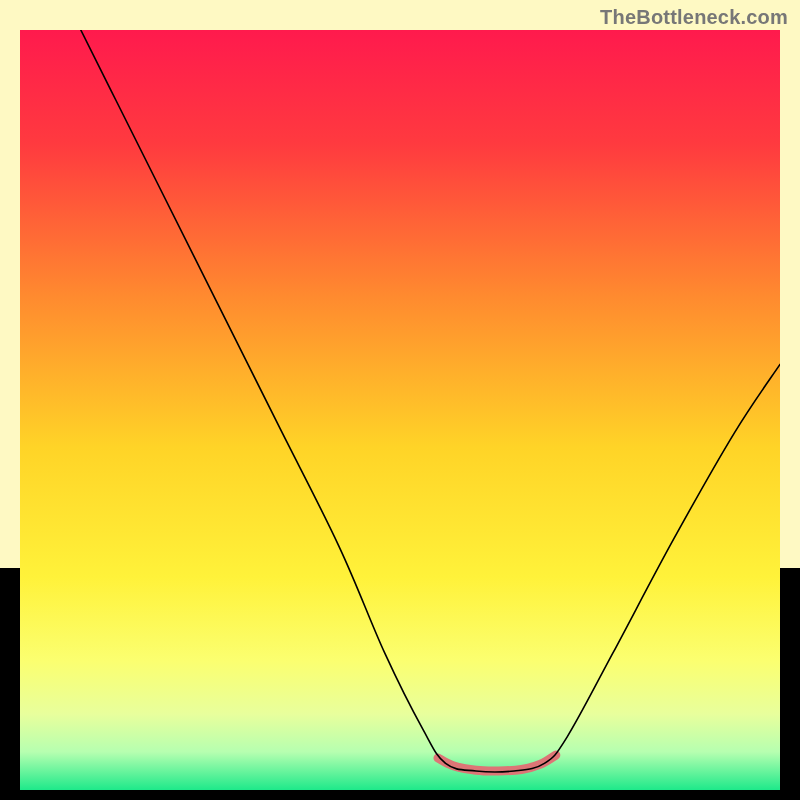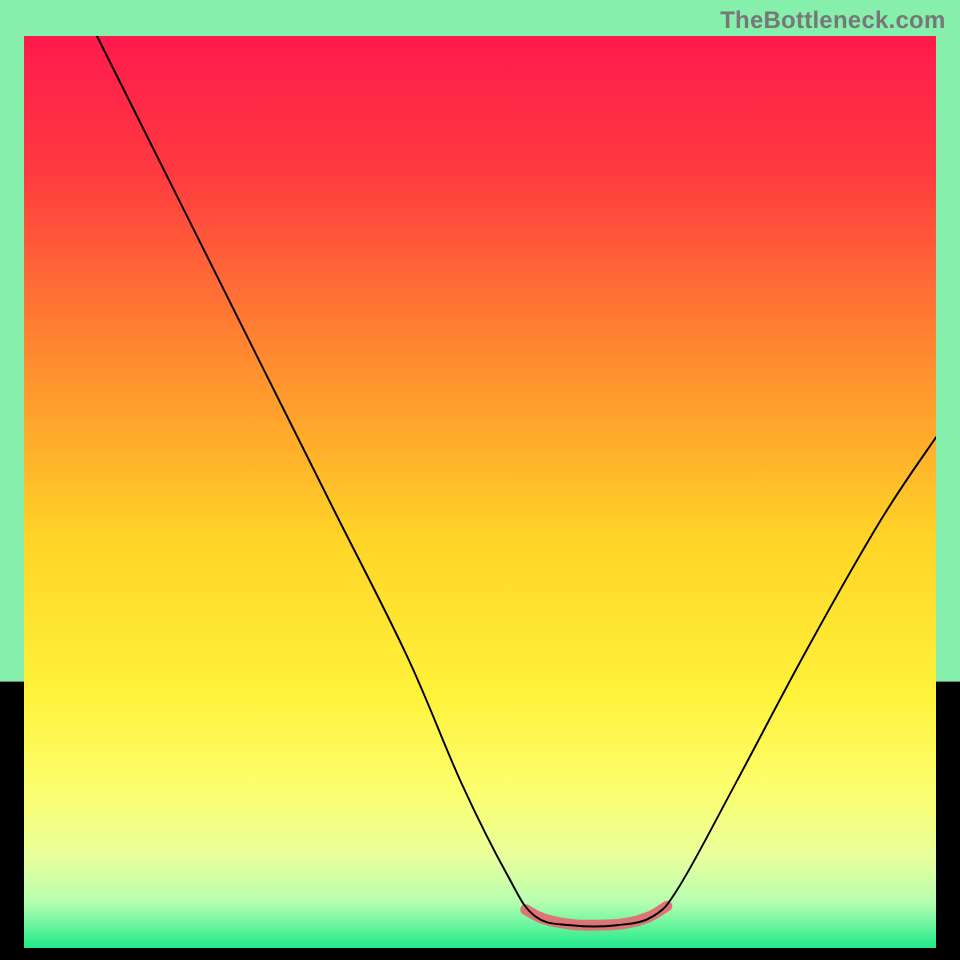--- a/index.html
+++ b/index.html
@@ -8,21 +8,21 @@
     width: 800px;
     height: 800px;
     background: #000;
     overflow: hidden;
     font-family: Arial, Helvetica, sans-serif;
   }
   .stage {
     position: relative;
     width: 800px;
     height: 568px;
-    background: #86efac;
+    background: #fef9c3;
   }
   .plot {
     position: absolute;
     left: 20px;
     top: 30px;
     width: 760px;
     height: 760px;
     overflow: hidden;
   }
   .plot svg {

